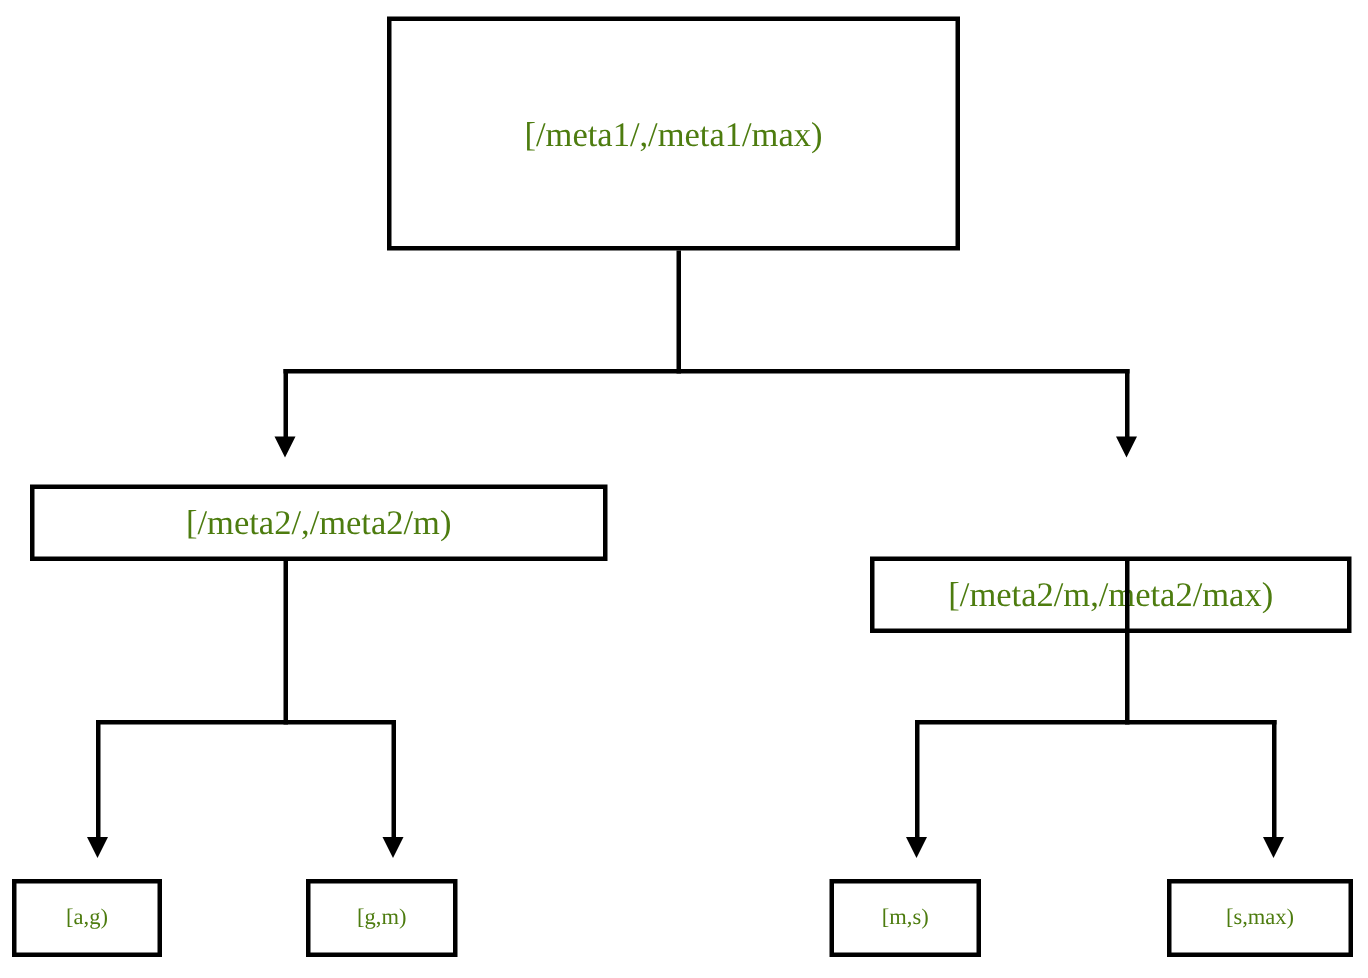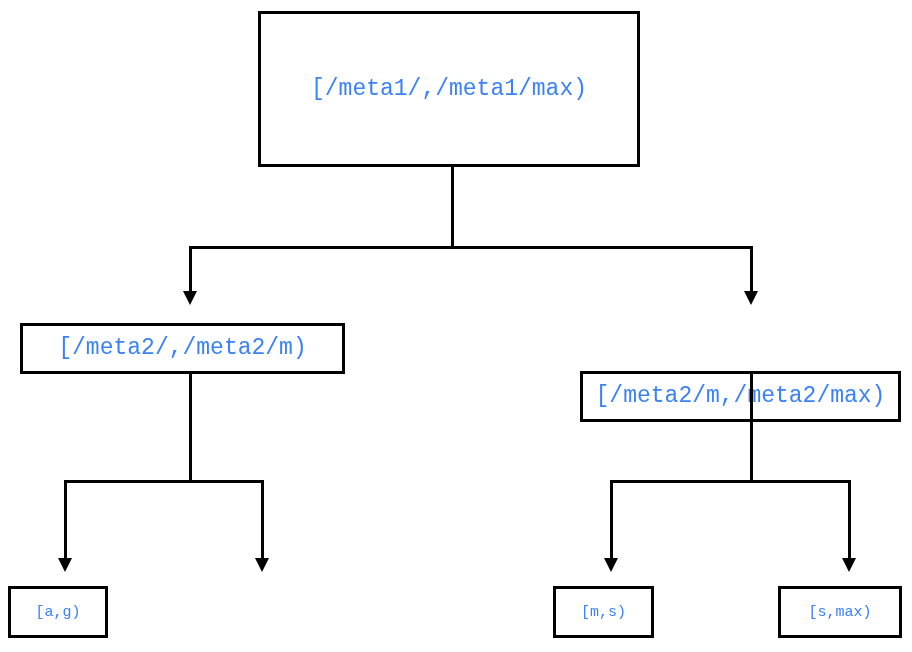--- a/index.html
+++ b/index.html
@@ -21,23 +21,23 @@
     position: absolute;
     box-sizing: border-box;
     border: 3px solid #000000;
     background: #ffffff;
     display: flex;
     align-items: center;
     justify-content: center;
     color: #000000;
   }
   .node-label {
-    font-family: Liberation Mono, monospace;
+    font-family: Liberation Serif, serif;
     white-space: pre;
-    color: #3b82f6;
+    color: #4d7c0f;
     line-height: 1;
   }
   .node-root .node-label { font-size: 23px; }
   .node-mid  .node-label { font-size: 23px; }
   .node-leaf .node-label { font-size: 15px; }
 
   .edge-v {
     position: absolute;
     width: 3px;
     background: #000000;
@@ -67,21 +67,21 @@
 
   <div class="edge-v" style="left:451px; top:167px; height:82px;"></div>
   <div class="edge-h" style="left:189px; top:246px; width:564px;"></div>
 
   <div class="edge-v" style="left:189px; top:246px; height:46px;"></div>
   <div class="arrow-head" style="left:183px; top:291px;"></div>
 
   <div class="edge-v" style="left:750px; top:246px; height:46px;"></div>
   <div class="arrow-head" style="left:744px; top:291px;"></div>
 
-  <div class="node-box node-mid" style="left:20px; top:323px; width:325px; height:51px;">
+  <div class="node-box node-mid" style="left:20px; top:323px; width:385px; height:51px;">
     <span class="node-label">[/meta2/,/meta2/m)</span>
   </div>
 
   <div class="node-box node-mid" style="left:580px; top:323px; width:321px; height:51px;margin-top:48px;">
     <span class="node-label">[/meta2/m,/meta2/max)</span>
   </div>
 
   <div class="edge-v" style="left:189px; top:374px; height:109px;"></div>
   <div class="edge-h" style="left:64px; top:480px; width:200px;"></div>
 
@@ -97,20 +97,23 @@
   <div class="edge-v" style="left:610px; top:480px; height:78px;"></div>
   <div class="arrow-head" style="left:604px; top:558px;"></div>
 
   <div class="edge-v" style="left:848px; top:480px; height:78px;"></div>
   <div class="arrow-head" style="left:842px; top:558px;"></div>
 
   <div class="node-box node-leaf" style="left:8px; top:586px; width:100px; height:52px;">
     <span class="node-label">[a,g)</span>
   </div>
 
+  <div class="node-box node-leaf" style="left:204px; top:586px; width:101px; height:52px;">
+    <span class="node-label">[g,m)</span>
+  </div>
 
   <div class="node-box node-leaf" style="left:778px; top:586px; width:124px; height:52px;">
     <span class="node-label">[s,max)</span>
   </div>
 
   <div class="node-box node-leaf" style="left:553px; top:586px; width:101px; height:52px;">
     <span class="node-label">[m,s)</span>
   </div>
 
 </div>

